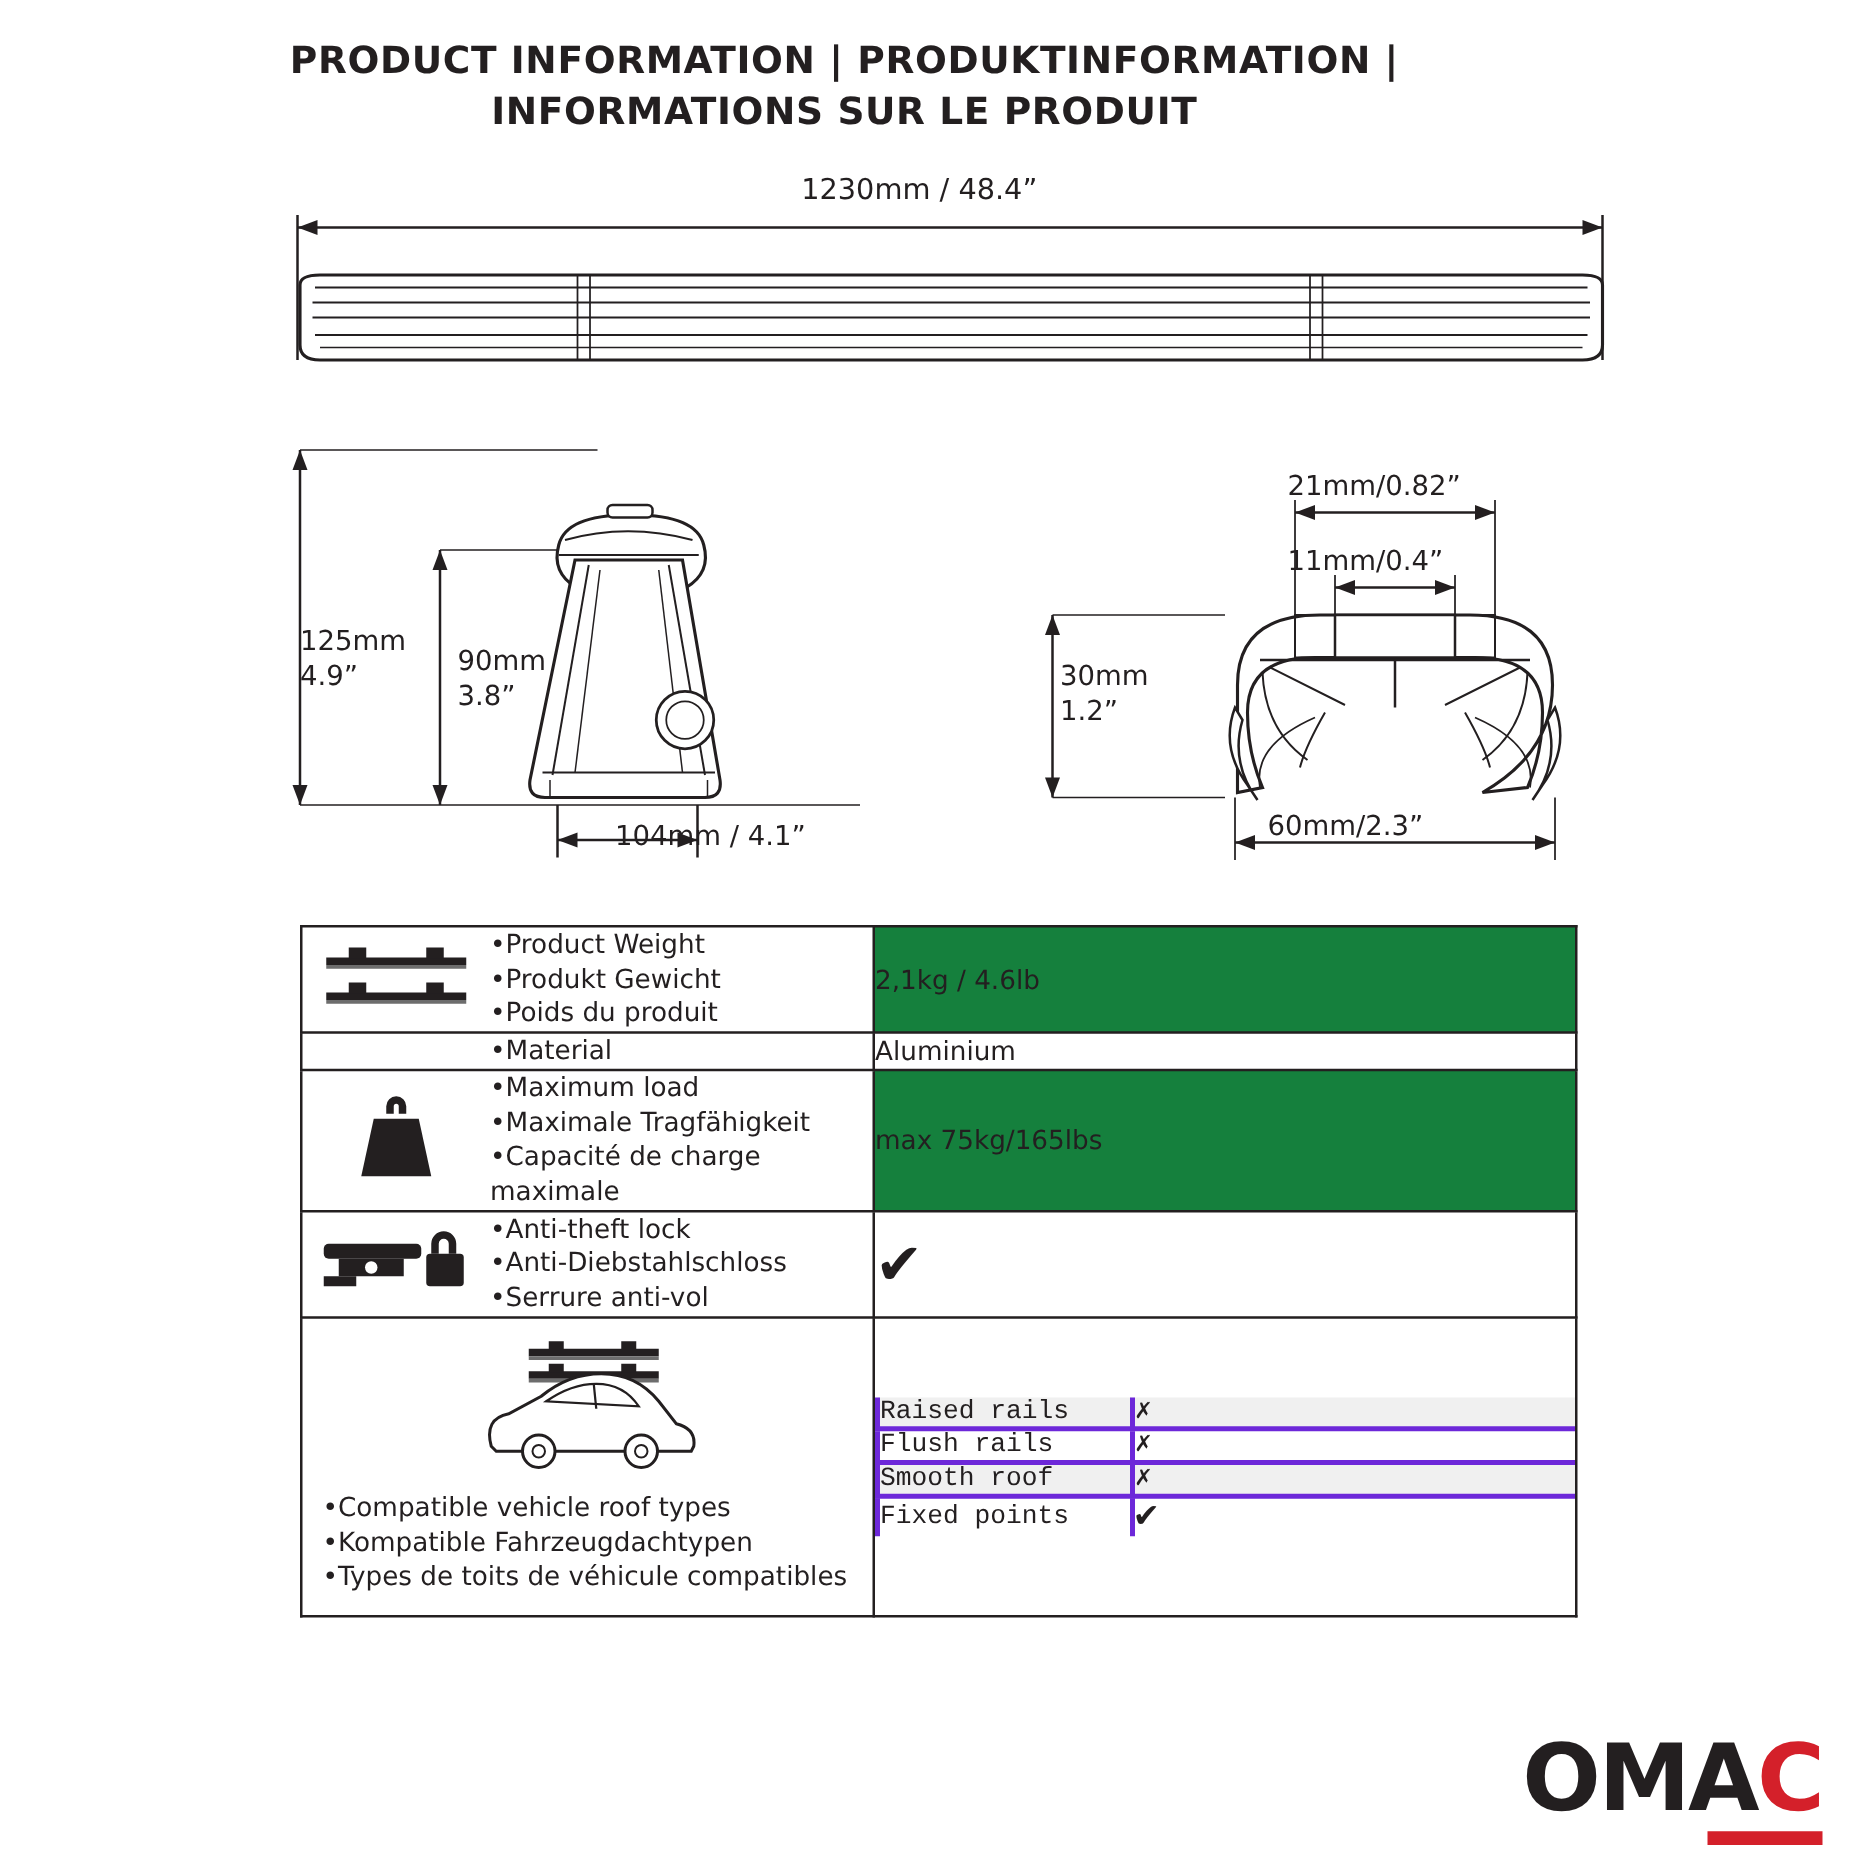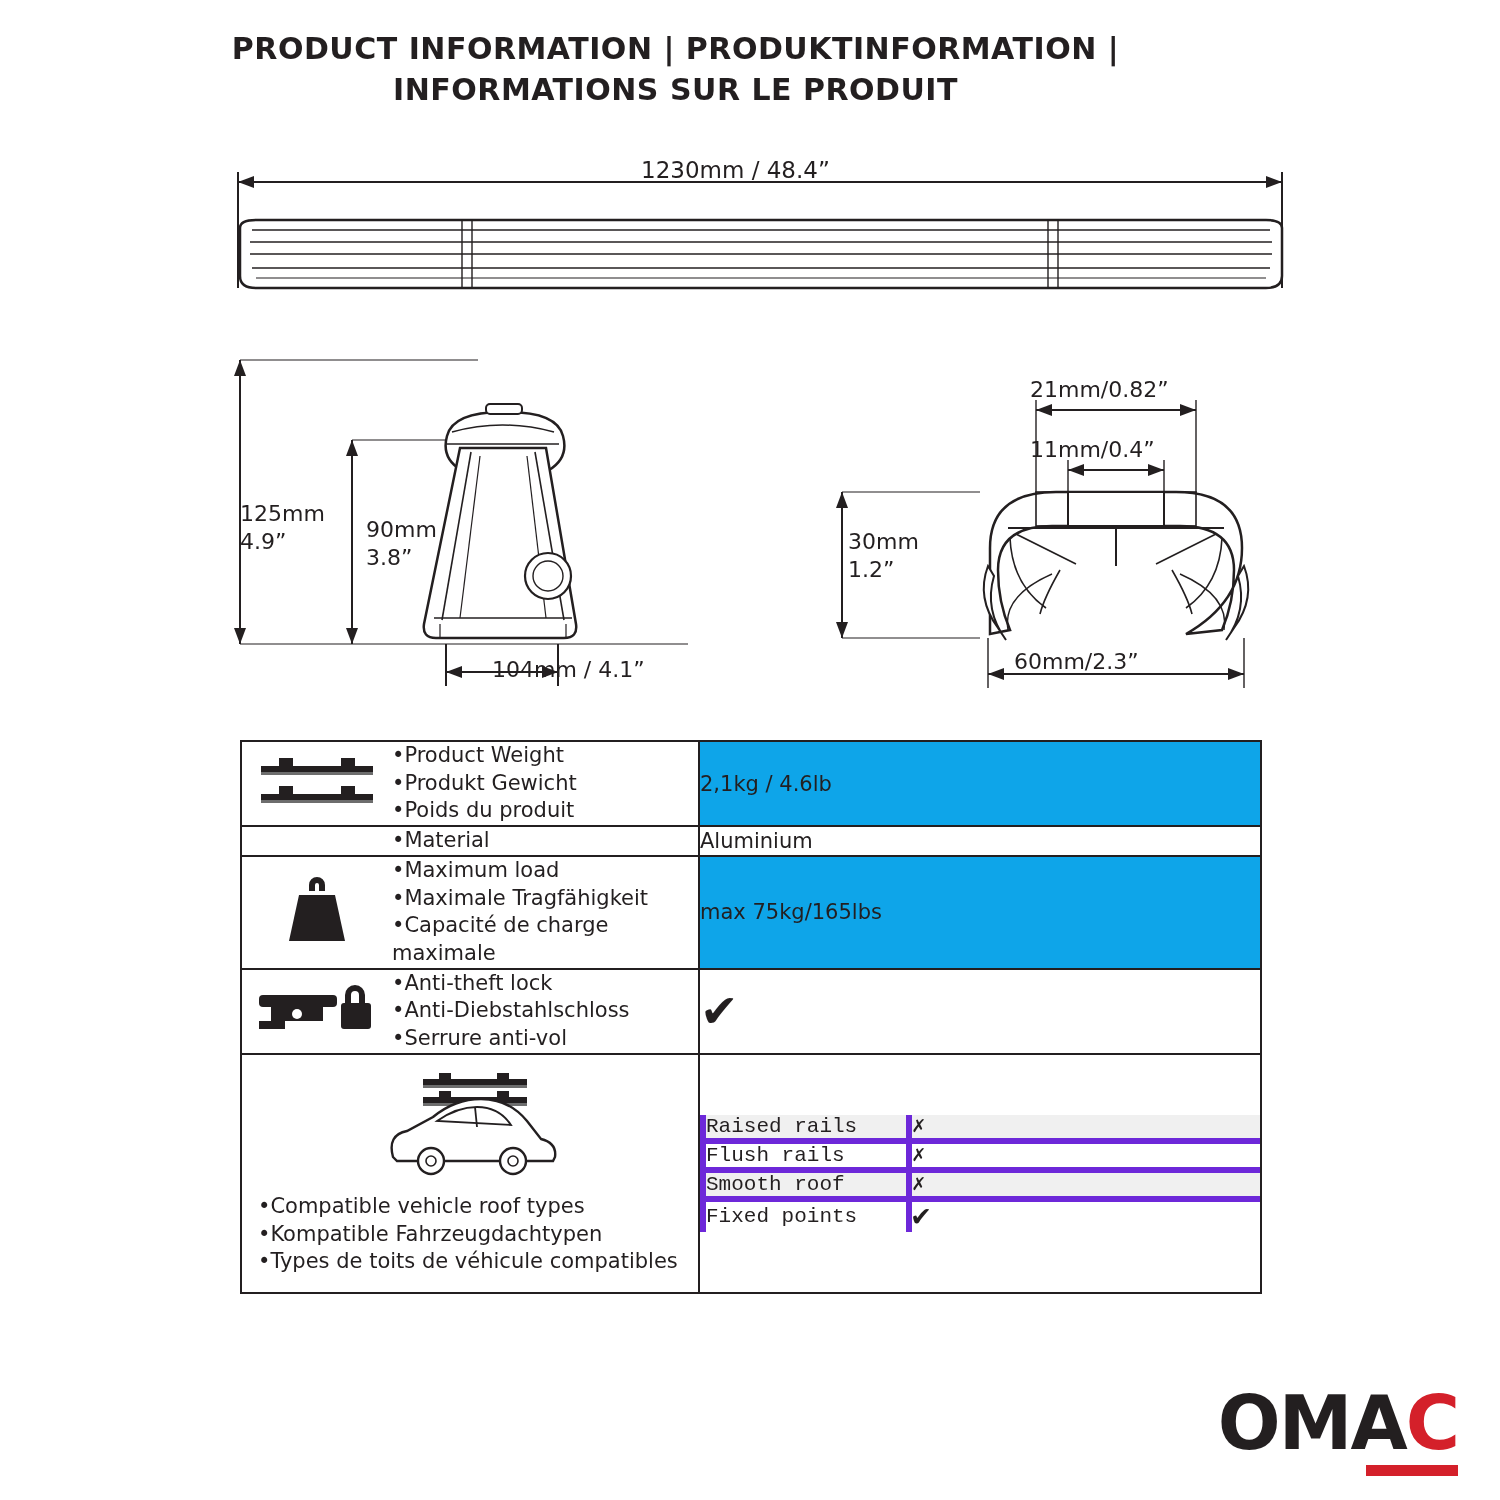--- a/index.html
+++ b/index.html
@@ -47,28 +47,28 @@
     border:2px solid #231f20;
     padding:0;
     vertical-align:middle;
     font-size:21px;
     color:#231f20;
   }
   .lbl-cell{width:450px;padding:10px 6px 10px 0;}
   .lbl-flex{display:flex;align-items:center;}
   .icon-box{width:150px;min-width:150px;display:flex;align-items:center;justify-content:center;}
   .lbl-text{font-size:21px;line-height:1.32;}
-  .val-cell{background:#0ea5e9;padding:12px 0 12px 22px;font-size:22px;}
+  .val-cell{background:#15803d;padding:12px 0 12px 22px;font-size:22px;}
   .val-cell.white{background:#ffffff;}
   .roof-label{padding:14px 0 14px 22px;font-size:20px;background:#f0f0f0;width:200px;}
   .roof-label.white{background:#ffffff;}
   .roof-mark{padding:14px 0 14px 22px;font-size:24px;background:#f0f0f0;}
   .roof-mark.white{background:#ffffff;}
   .inner-tbl{width:100%;border-collapse:collapse;font-family:Liberation Mono, monospace;}
-  .inner-tbl td{border:6px solid #6d28d9;}
+  .inner-tbl td{border:4px solid #6d28d9;}
   .inner-tbl tr:first-child td{border-top:none;}
   .inner-tbl tr:last-child td{border-bottom:none;}
   .inner-tbl td:last-child{border-right:none;}
   .check{font-size:30px;font-weight:bold;line-height:1;}
   .cross{font-size:22px;font-weight:bold;line-height:1;}
   .big-check{font-size:46px;font-weight:bold;line-height:1;}
 
   
   .logo{
     position:absolute;right:42px;bottom:34px;
@@ -89,21 +89,21 @@
 </head>
 <body>
 
 <div class="page">
 
   <div class="title">
     <div>PRODUCT INFORMATION | PRODUKTINFORMATION |</div>
     <div>INFORMATIONS SUR LE PRODUIT</div>
   </div>
 
-  <div class="dim big" style="left:641px;top:156px;">1230mm / 48.4”</div>
+  <div class="dim big" style="left:641px;top:138px;">1230mm / 48.4”</div>
 
   <svg width="1060" height="160" style="position:absolute;left:230px;top:168px;">
 
     <line x1="8" y1="14" x2="1052" y2="14" stroke="#231f20" stroke-width="2"></line>
     <polygon points="8,14 24,8 24,20" fill="#231f20"></polygon>
     <polygon points="1052,14 1036,8 1036,20" fill="#231f20"></polygon>
     <line x1="8" y1="4" x2="8" y2="120" stroke="#231f20" stroke-width="2"></line>
     <line x1="1052" y1="4" x2="1052" y2="120" stroke="#231f20" stroke-width="2"></line>
 
     <path d="M10,60 Q10,52 26,52 L1036,52 Q1052,52 1052,60 L1052,108 Q1052,120 1036,120 L26,120 Q10,120 10,108 Z" fill="#ffffff" stroke="#231f20" stroke-width="2.5"></path>

